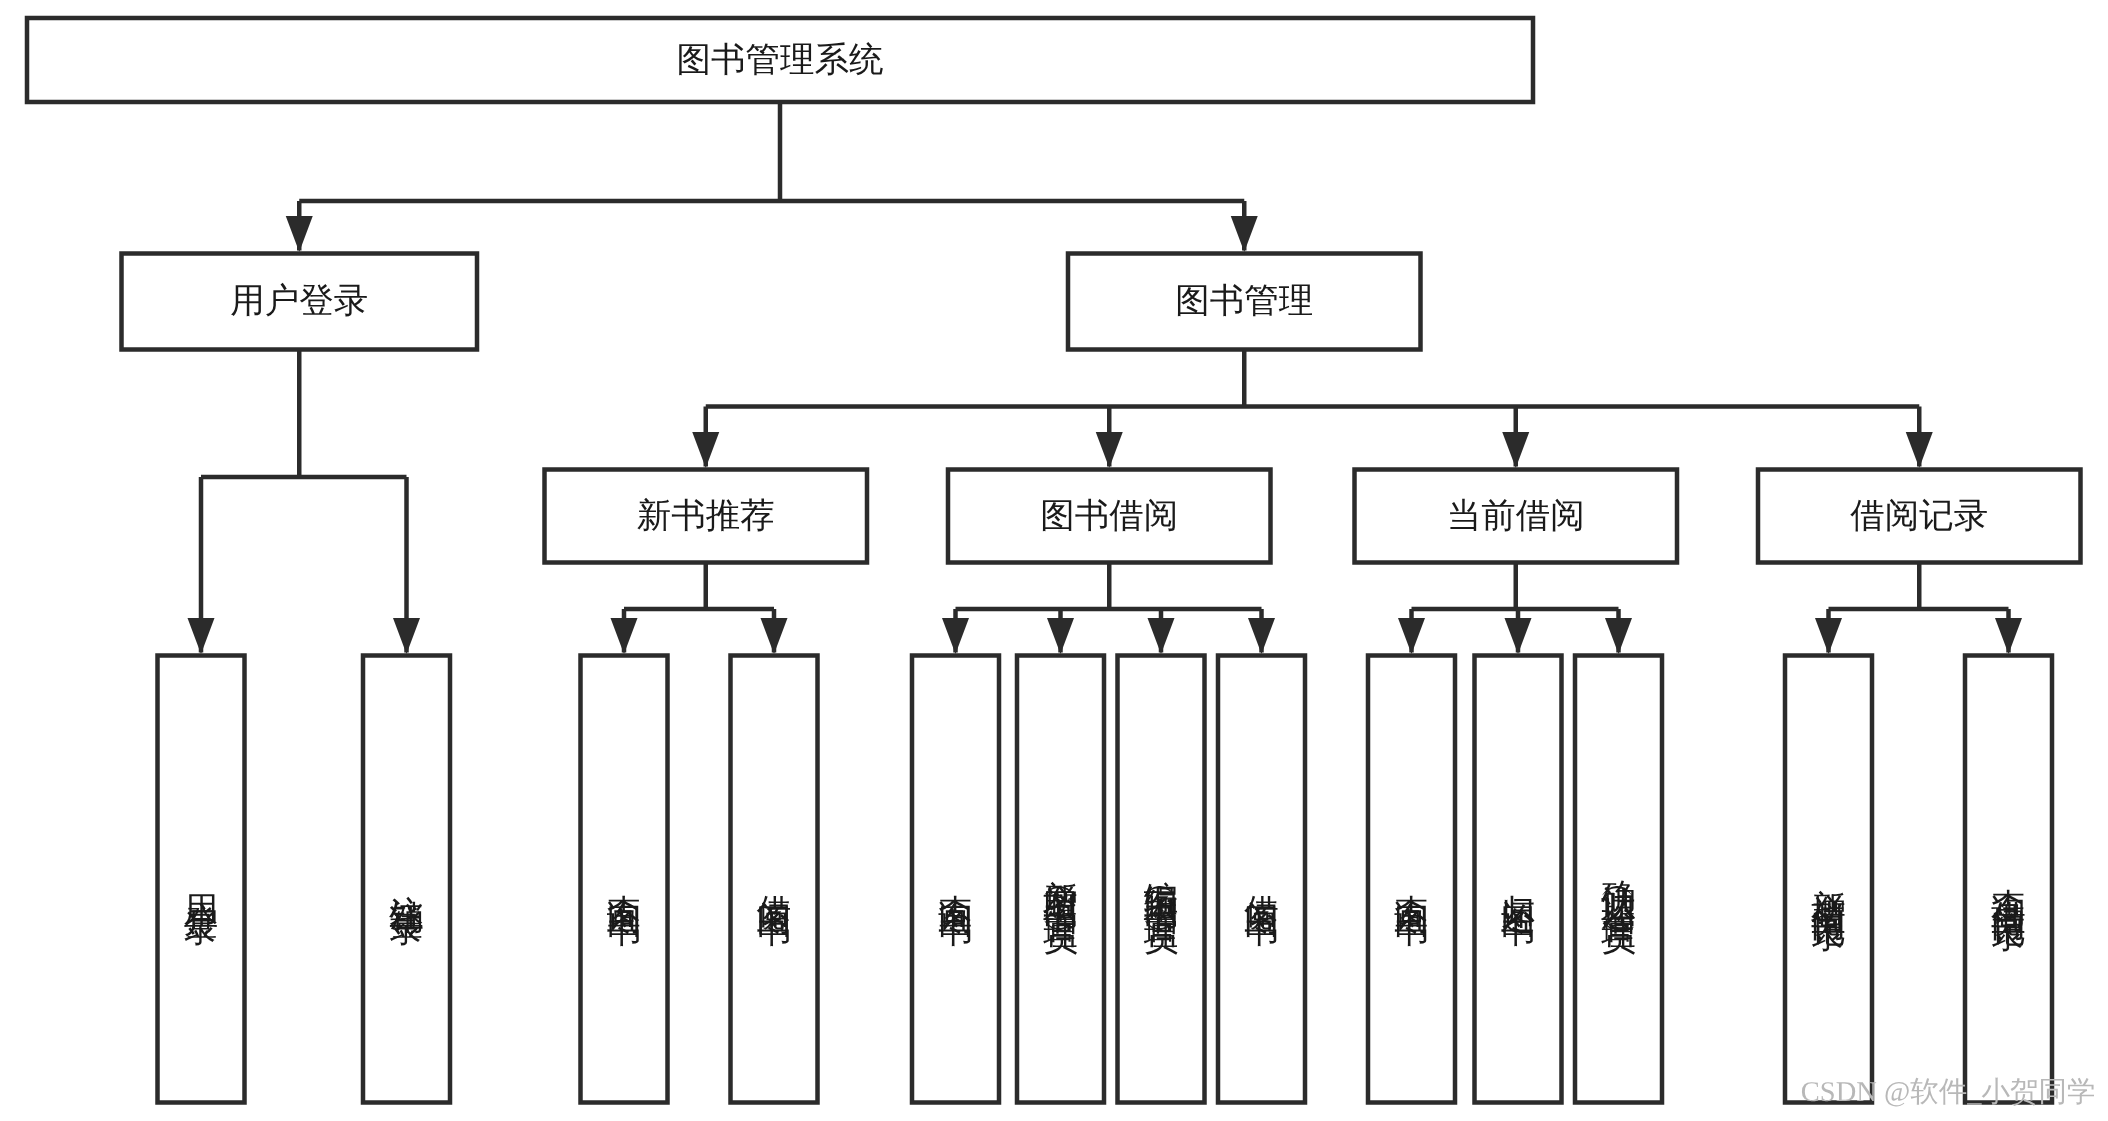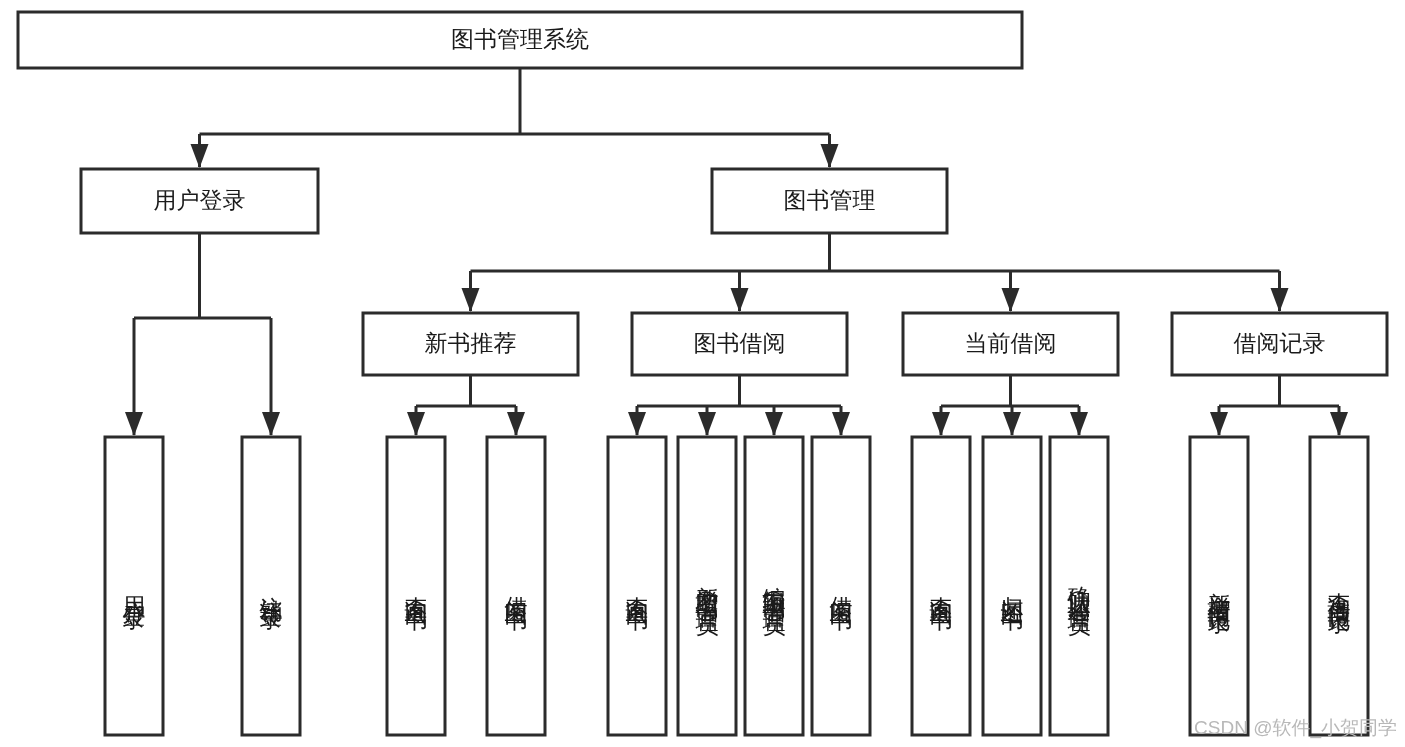--- a/index.html
+++ b/index.html
@@ -61,21 +61,21 @@
     align-items: center;
     justify-content: center;
     white-space: nowrap;
     pointer-events: none;
     user-select: none;
   }
   .watermark {
     position: absolute;
     right: 8px;
     bottom: 6px;
-    font-family: Liberation Sans, sans-serif;
+    font-family: Liberation Serif, serif;
     font-size: 19px;
     color: #b8b8b8;
     white-space: nowrap;
     user-select: none;
   }
 </style>
 </head>
 <body>
 
 <div id="diagram-root">

